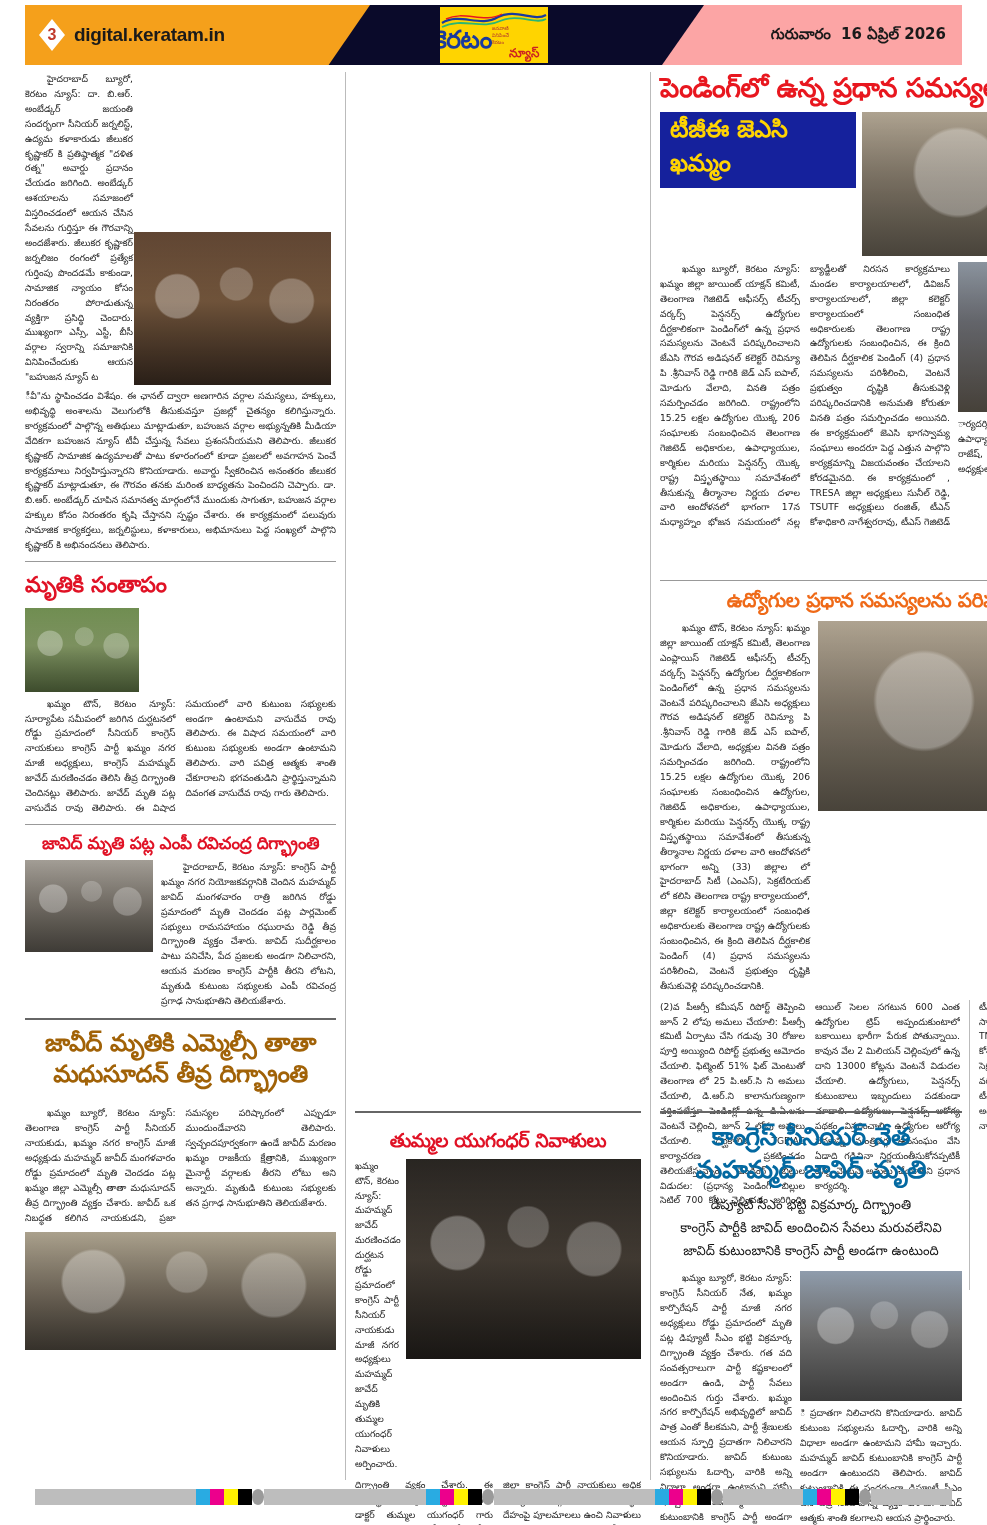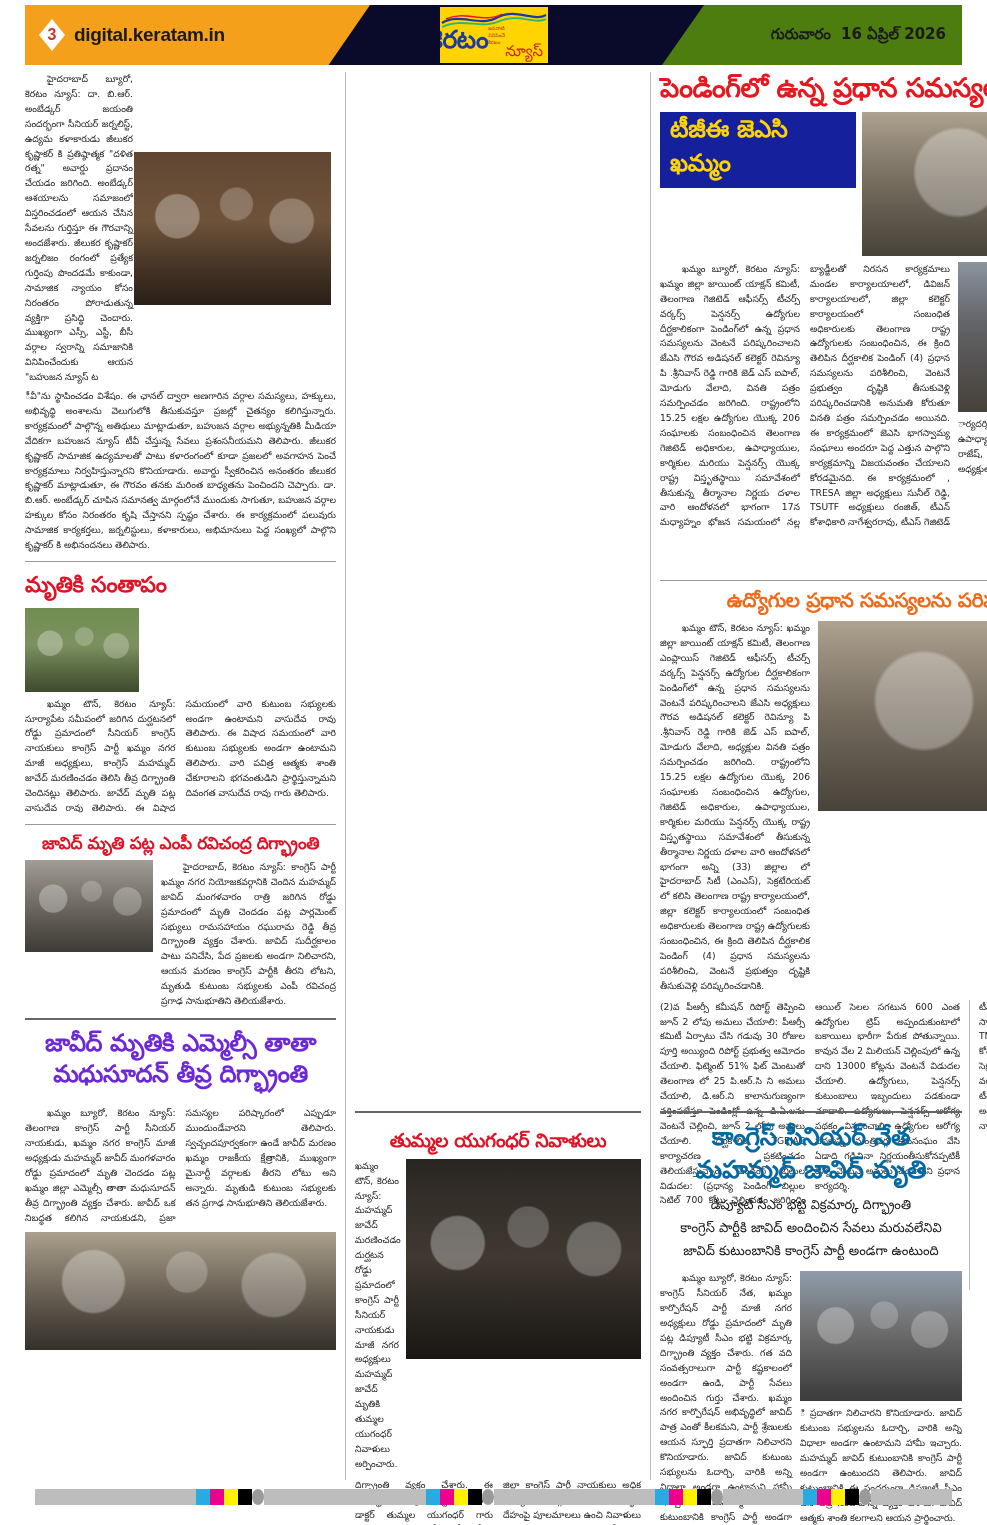--- a/index.html
+++ b/index.html
@@ -44,26 +44,26 @@
   .mh-logo-main {
     color:#1a3a9e; font-weight:bold; font-size:25px;
     line-height:1; margin-top:8px; letter-spacing:-0.5px;
     font-family:"DejaVu Sans", sans-serif;
   }
   .mh-logo-tag {
     color:#b03030; font-size:5px; margin-top:1px;
     font-family:"DejaVu Sans", sans-serif;
   }
   .mh-logo-sub {
-    color:#cc2222; font-size:15px; font-weight:normal;
+    color:#cc2222; font-size:12px; font-weight:bold;
     margin-top:0px; align-self:flex-end; margin-right:14px;
     font-family:"DejaVu Sans", sans-serif;
   }
   .mh-right {
-    background:#4d7c0f; height:60px; position:absolute; right:0; top:0;
+    background:#fca5a5; height:60px; position:absolute; right:0; top:0;
     width:300px; display:flex; align-items:center; justify-content:flex-end;
     padding-right:16px;
     clip-path: polygon(14% 0, 100% 0, 100% 100%, 0% 100%);
   }
   .mh-date {
     color:#1a1a1a; font-weight:bold; font-size:15px; white-space:nowrap;
     font-family:"DejaVu Sans", sans-serif;
   }
 
   
@@ -89,21 +89,21 @@
   }
   .hl-orange {
     color:#ef6a18; font-size:20px; line-height:1.25;
     text-align:center; letter-spacing:-0.4px;
   }
   .hl-crimson {
     color:#e01225; font-size:22px; line-height:1.3;
     text-align:center; letter-spacing:-0.4px;
   }
   .hl-black {
-    color:#6d28d9; font-size:24px; line-height:1.3;
+    color:#a16207; font-size:24px; line-height:1.3;
     text-align:center; letter-spacing:-0.4px;
   }
   .hl-blue-band {
     display:inline-block; background:#15219c; color:#ffd400;
     font-size:24px; padding:3px 12px 5px 10px; letter-spacing:-0.3px;
     font-family:"DejaVu Sans", sans-serif; font-weight:bold;
   }
   .sub-line {
     font-family:"DejaVu Sans", sans-serif; font-size:13px;
     color:#111; line-height:1.75; text-align:center;
@@ -179,21 +179,21 @@
     <div class="mh-date" style="margin-left:10px;">16 ఏప్రిల్ 2026</div>
   </div>
 </div>
 
 <div class="page">
 
   <div class="col col-left">
 
     <article>
 
-      <div style="display:flex; gap:1px; align-items:center;">
+      <div style="display:flex; gap:1px; align-items:flex-end;">
         <div class="body-text" style="width:108px;">
           <span class="lead">హైదరాబాద్ బ్యూరో, కెరటం న్యూస్:</span>
           <span id="a1-head">దా. బి.ఆర్. అంబేడ్కర్ జయంతి సందర్భంగా సీనియర్ జర్నలిస్ట్, ఉద్యమ కళాకారుడు జీలుకర కృష్ణాకర్ కి ప్రతిష్ఠాత్మక "దళిత రత్న" అవార్డు ప్రదానం చేయడం జరిగింది. అంబేడ్కర్ ఆశయాలను సమాజంలో విస్తరించడంలో ఆయన చేసిన సేవలను గుర్తిస్తూ ఈ గౌరవాన్ని అందజేశారు. జీలుకర కృష్ణాకర్ జర్నలిజం రంగంలో ప్రత్యేక గుర్తింపు పొందడమే కాకుండా, సామాజిక న్యాయం కోసం నిరంతరం పోరాడుతున్న వ్యక్తిగా ప్రసిద్ధి చెందారు. ముఖ్యంగా ఎస్సీ, ఎస్టీ, బీసీ వర్గాల స్వరాన్ని సమాజానికి వినిపించేందుకు ఆయన "బహుజన న్యూస్ ట</span>
         </div>
         <div class="photo ph-award" style="width:197px; height:153px;"></div>
       </div>
 
       <div class="body-text" style="margin-top:4px;" id="a1-rest">ీవీ"ను స్థాపించడం విశేషం. ఈ ఛానల్ ద్వారా అణగారిన వర్గాల సమస్యలు, హక్కులు, అభివృద్ధి అంశాలను వెలుగులోకి తీసుకువస్తూ ప్రజల్లో చైతన్యం కలిగిస్తున్నారు. కార్యక్రమంలో పాల్గొన్న అతిథులు మాట్లాడుతూ, బహుజన వర్గాల అభ్యున్నతికి మీడియా వేదికగా బహుజన న్యూస్ టీవీ చేస్తున్న సేవలు ప్రశంసనీయమని తెలిపారు. జీలుకర కృష్ణాకర్ సామాజిక ఉద్యమాలతో పాటు కళారంగంలో కూడా ప్రజలలో అవగాహన పెంచే కార్యక్రమాలు నిర్వహిస్తున్నారని కొనియాడారు. అవార్డు స్వీకరించిన అనంతరం జీలుకర కృష్ణాకర్ మాట్లాడుతూ, ఈ గౌరవం తనకు మరింత బాధ్యతను పెంచిందని చెప్పారు. డా. బి.ఆర్. అంబేడ్కర్ చూపిన సమానత్వ మార్గంలోనే ముందుకు సాగుతూ, బహుజన వర్గాల హక్కుల కోసం నిరంతరం కృషి చేస్తానని స్పష్టం చేశారు. ఈ కార్యక్రమంలో పలువురు సామాజిక కార్యకర్తలు, జర్నలిస్టులు, కళాకారులు, అభిమానులు పెద్ద సంఖ్యలో పాల్గొని కృష్ణాకర్ కి అభినందనలు తెలిపారు.</div>
     </article>
 

